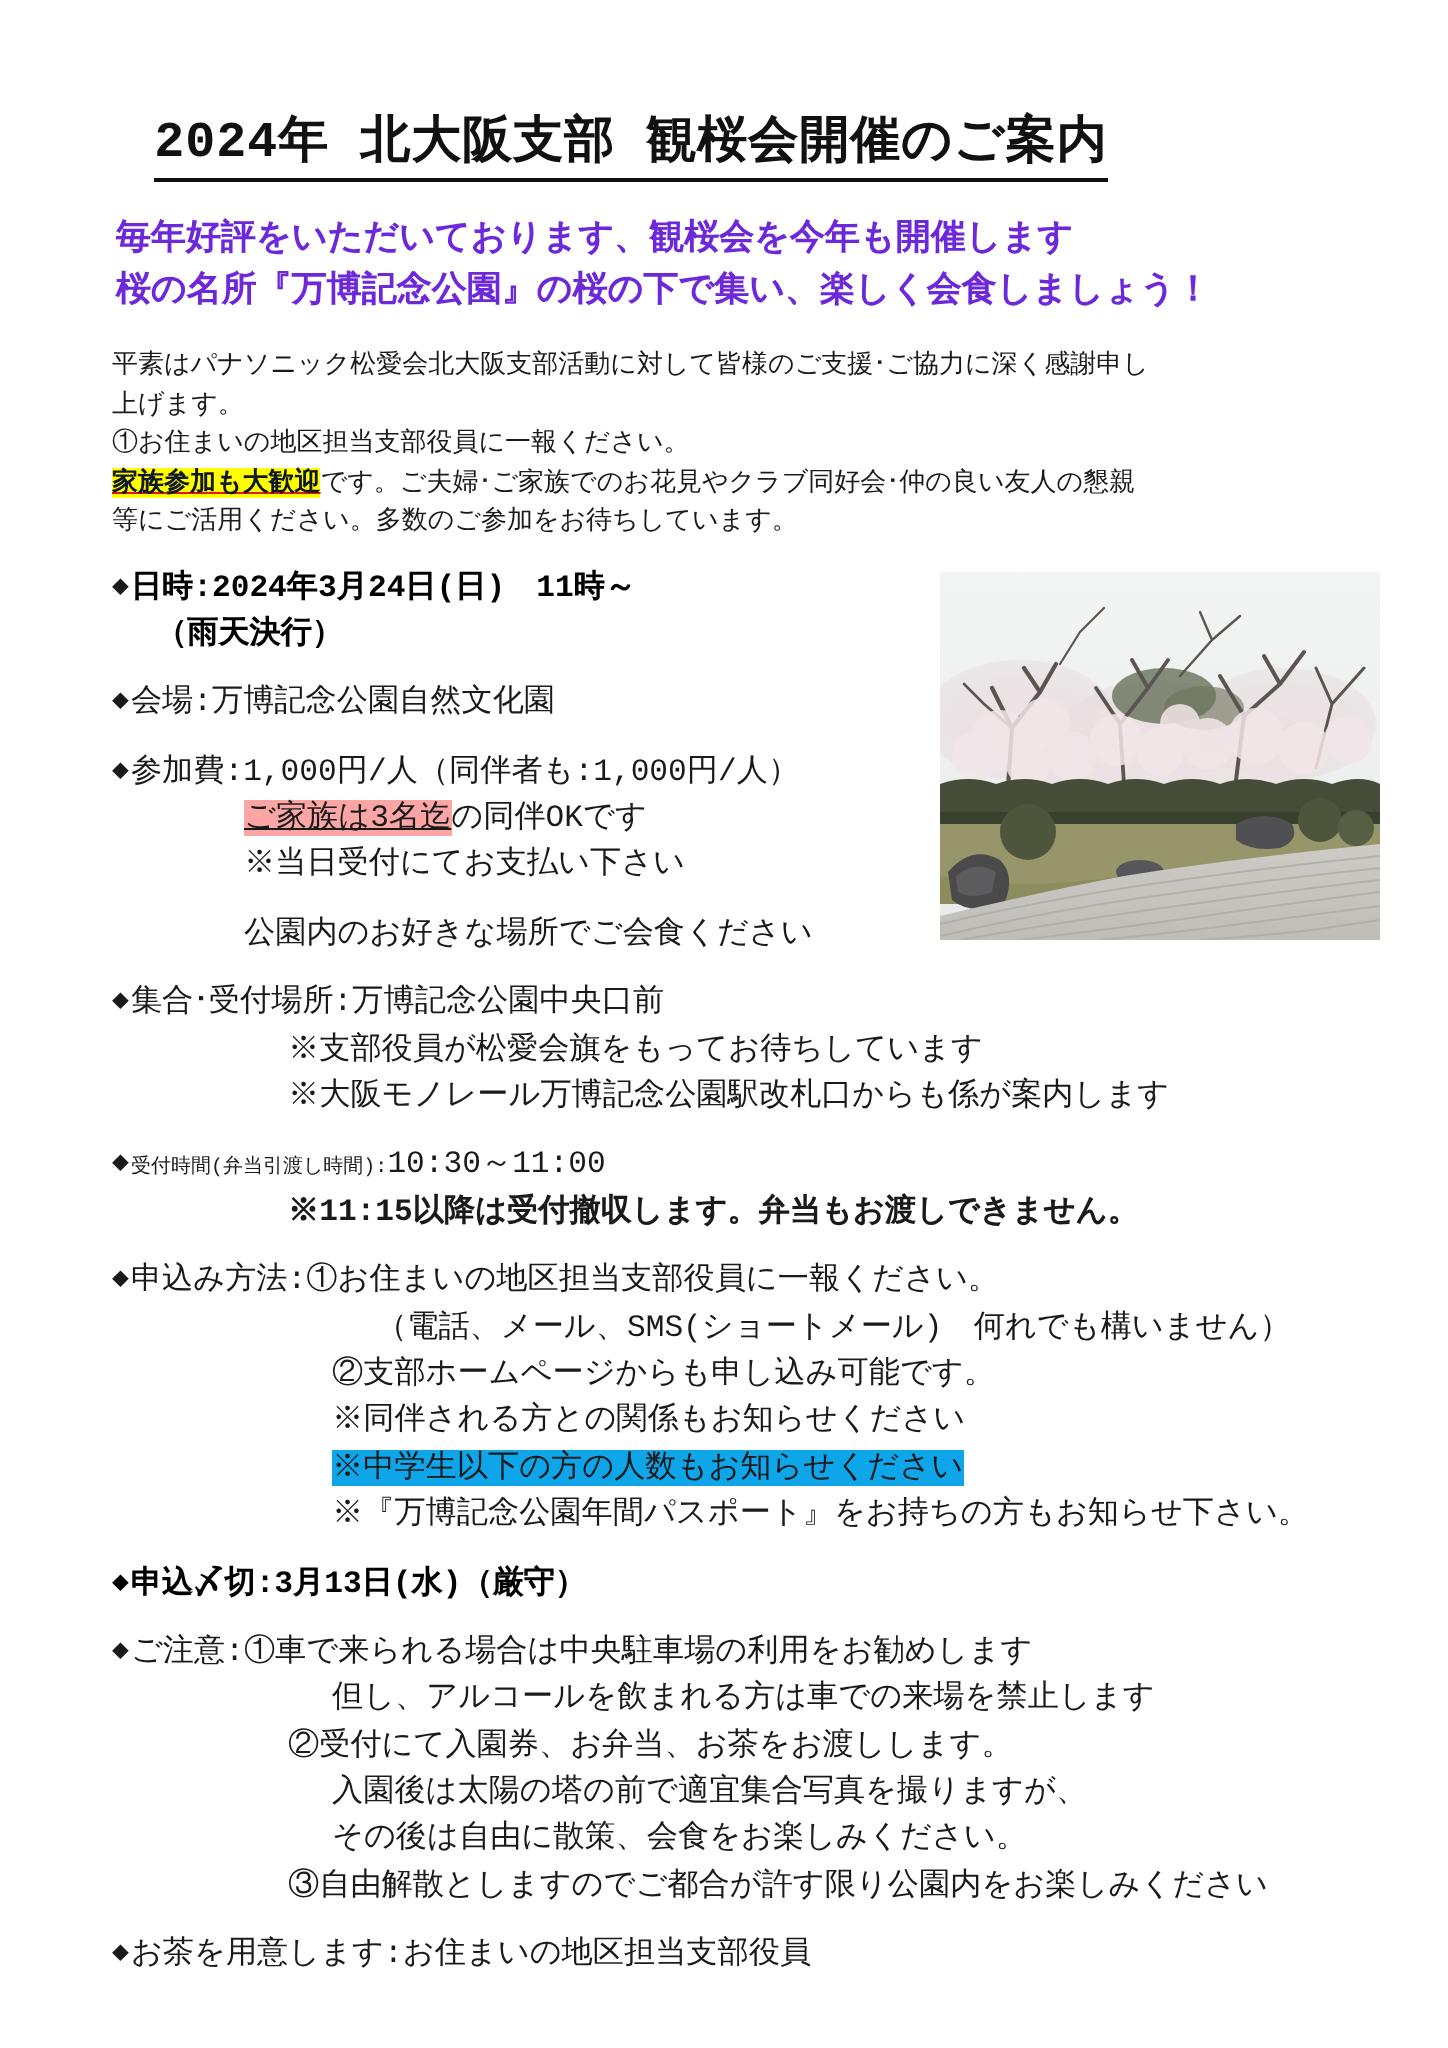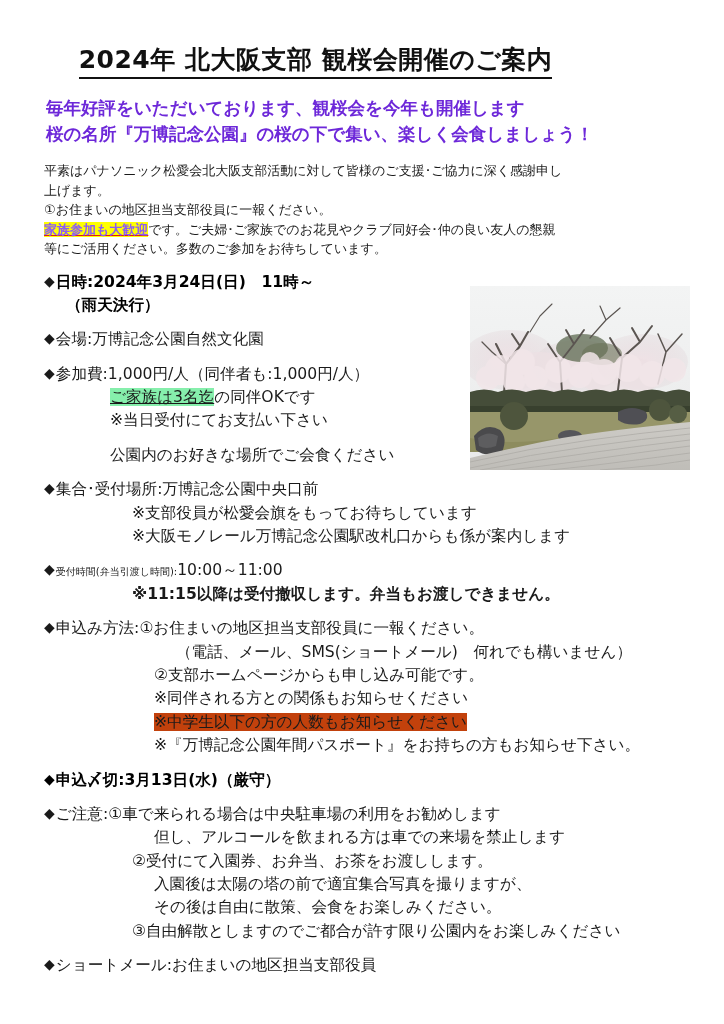--- a/index.html
+++ b/index.html
@@ -14,21 +14,22 @@
     font-family: "DejaVu Sans", "Liberation Sans", sans-serif;
     color: #1a1a1a;
     overflow: hidden;
   }
 
   .page {
     position: relative;
     width: 631px;
     height: 1024px;
     box-sizing: border-box;
-    padding: 4px;
+    padding: 16px;
+    font-family: Liberation Mono, monospace;
   }
 
   
   .title-wrap {
     text-align: center;
     padding-top: 40px;
   }
   .doc-title {
     display: inline-block;
     font-size: 25px;
@@ -53,31 +54,31 @@
   
   .intro {
     margin: 14px 40px 0 40px;
     font-size: 13px;
     line-height: 1.5;
     color: #1a1a1a;
   }
   .intro p { margin: 0; }
 
   .hl {
-    background: #c2410c;
+    background: #0ea5e9;
   }
   .hl-red-ul {
     background: #ffff00;
-    color: #8b5cf6;
+    color: #0f172a;
     font-weight: bold;
     text-decoration: underline;
     text-decoration-color: #e2181b;
   }
   .hl-ul {
-    background: #86efac;
+    background: #fca5a5;
     text-decoration: underline;
     text-align: right;
   }
 
   
   .photo {
     position: absolute;
     left: 470px;
     top: 286px;
     width: 220px;
@@ -249,21 +250,21 @@
     <div class="blk">
       <div class="ln">
         <span class="diamond">◆</span><span>集合･受付場所:</span><span>万博記念公園中央口前</span>
       </div>
       <div class="ln ind4">※支部役員が松愛会旗をもってお待ちしています</div>
       <div class="ln ind4">※大阪モノレール万博記念公園駅改札口からも係が案内します</div>
     </div>
 
     <div class="blk">
       <div class="ln">
-        <span class="diamond">◆</span><span class="narrow">受付時間(弁当引渡し時間):</span><span>10:00～11:00</span>
+        <span class="diamond">◆</span><span class="narrow">受付時間(弁当引渡し時間):</span><span>10:30～11:00</span>
       </div>
       <div class="ln ind4 b">※11:15以降は受付撤収します。弁当もお渡しできません。</div>
     </div>
 
     <div class="blk">
       <div class="ln">
         <span class="diamond">◆</span><span>申込み方法:</span><span>①お住まいの地区担当支部役員に一報ください。</span>
       </div>
       <div class="ln ind6">（電話、メール、SMS(ショートメール)　何れでも構いません）</div>
       <div class="ln ind5">②支部ホームページからも申し込み可能です。</div>
@@ -284,18 +285,18 @@
       </div>
       <div class="ln ind5">但し、アルコールを飲まれる方は車での来場を禁止します</div>
       <div class="ln ind4">②受付にて入園券、お弁当、お茶をお渡しします。</div>
       <div class="ln ind5">入園後は太陽の塔の前で適宜集合写真を撮りますが、</div>
       <div class="ln ind5">その後は自由に散策、会食をお楽しみください。</div>
       <div class="ln ind4">③自由解散としますのでご都合が許す限り公園内をお楽しみください</div>
     </div>
 
     <div class="blk">
       <div class="ln">
-        <span class="diamond">◆</span><span>ショートメール:</span><span>お住まいの地区担当支部役員</span>
+        <span class="diamond">◆</span><span>お茶を用意します:</span><span>お住まいの地区担当支部役員</span>
       </div>
     </div>
 
   </div>
 </div>
 
 </body></html>

